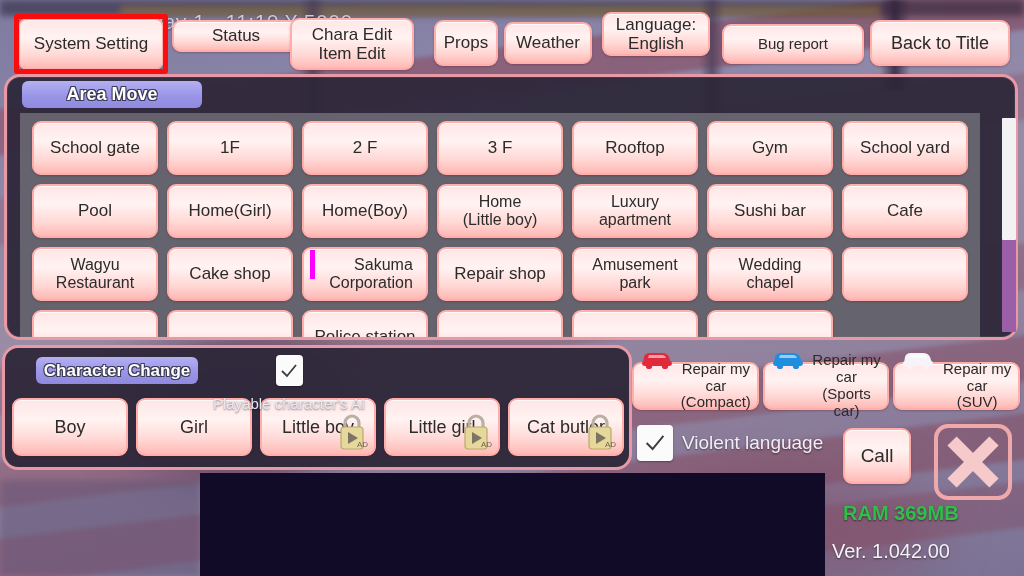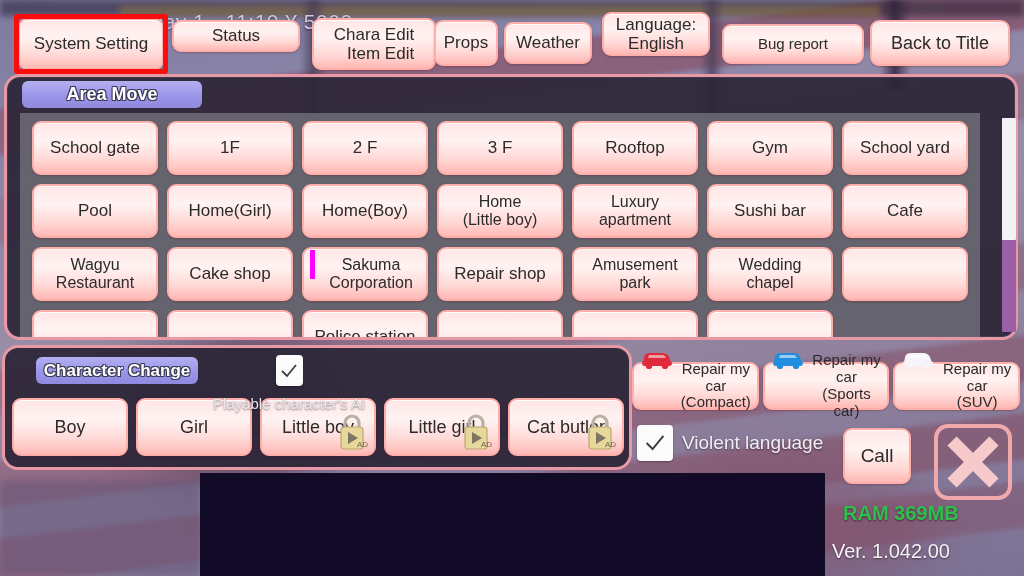--- a/index.html
+++ b/index.html
@@ -175,21 +175,21 @@
 
   <div class="hud-status">Day 1 - 11:10  ¥ 5000</div>
 
   <div class="topbar">
     <div class="pbtn" style="left:18px;top:18px;width:146px;height:52px;">
       <span>System Setting</span>
     </div>
     <div class="pbtn" style="left:172px;top:20px;width:128px;height:32px;">
       <span>Status</span>
     </div>
-    <div class="pbtn" style="left:312px;top:18px;width:124px;height:52px;white-space:pre-line;text-align:right;">
+    <div class="pbtn" style="left:290px;top:18px;width:124px;height:52px;white-space:pre-line;">
       <span style="white-space:pre-line;">Chara Edit
 Item Edit</span>
     </div>
     <div class="pbtn" style="left:434px;top:20px;width:64px;height:46px;">
       <span>Props</span>
     </div>
     <div class="pbtn" style="left:504px;top:22px;width:88px;height:42px;">
       <span>Weather</span>
     </div>
     <div class="pbtn" style="left:602px;top:12px;width:108px;height:44px;">
@@ -257,21 +257,21 @@
         </div>
         <div class="pbtn two-line">
           <span style="white-space: pre-line;">Wagyu
 Restaurant</span>
         </div>
         <div class="pbtn">
           <span style="white-space: pre-line;">Cake shop</span>
         </div>
         <div class="pbtn two-line">
           <span class="info-i"></span>
-          <span style="white-space: pre-line; padding-left: 12px;">Sakuma
+          <span style="white-space: pre-line; padding-left: 12px; text-align: right;">Sakuma
 Corporation</span>
         </div>
         <div class="pbtn">
           <span style="white-space: pre-line;">Repair shop</span>
         </div>
         <div class="pbtn two-line">
           <span style="white-space: pre-line;">Amusement
 park</span>
         </div>
         <div class="pbtn two-line">

